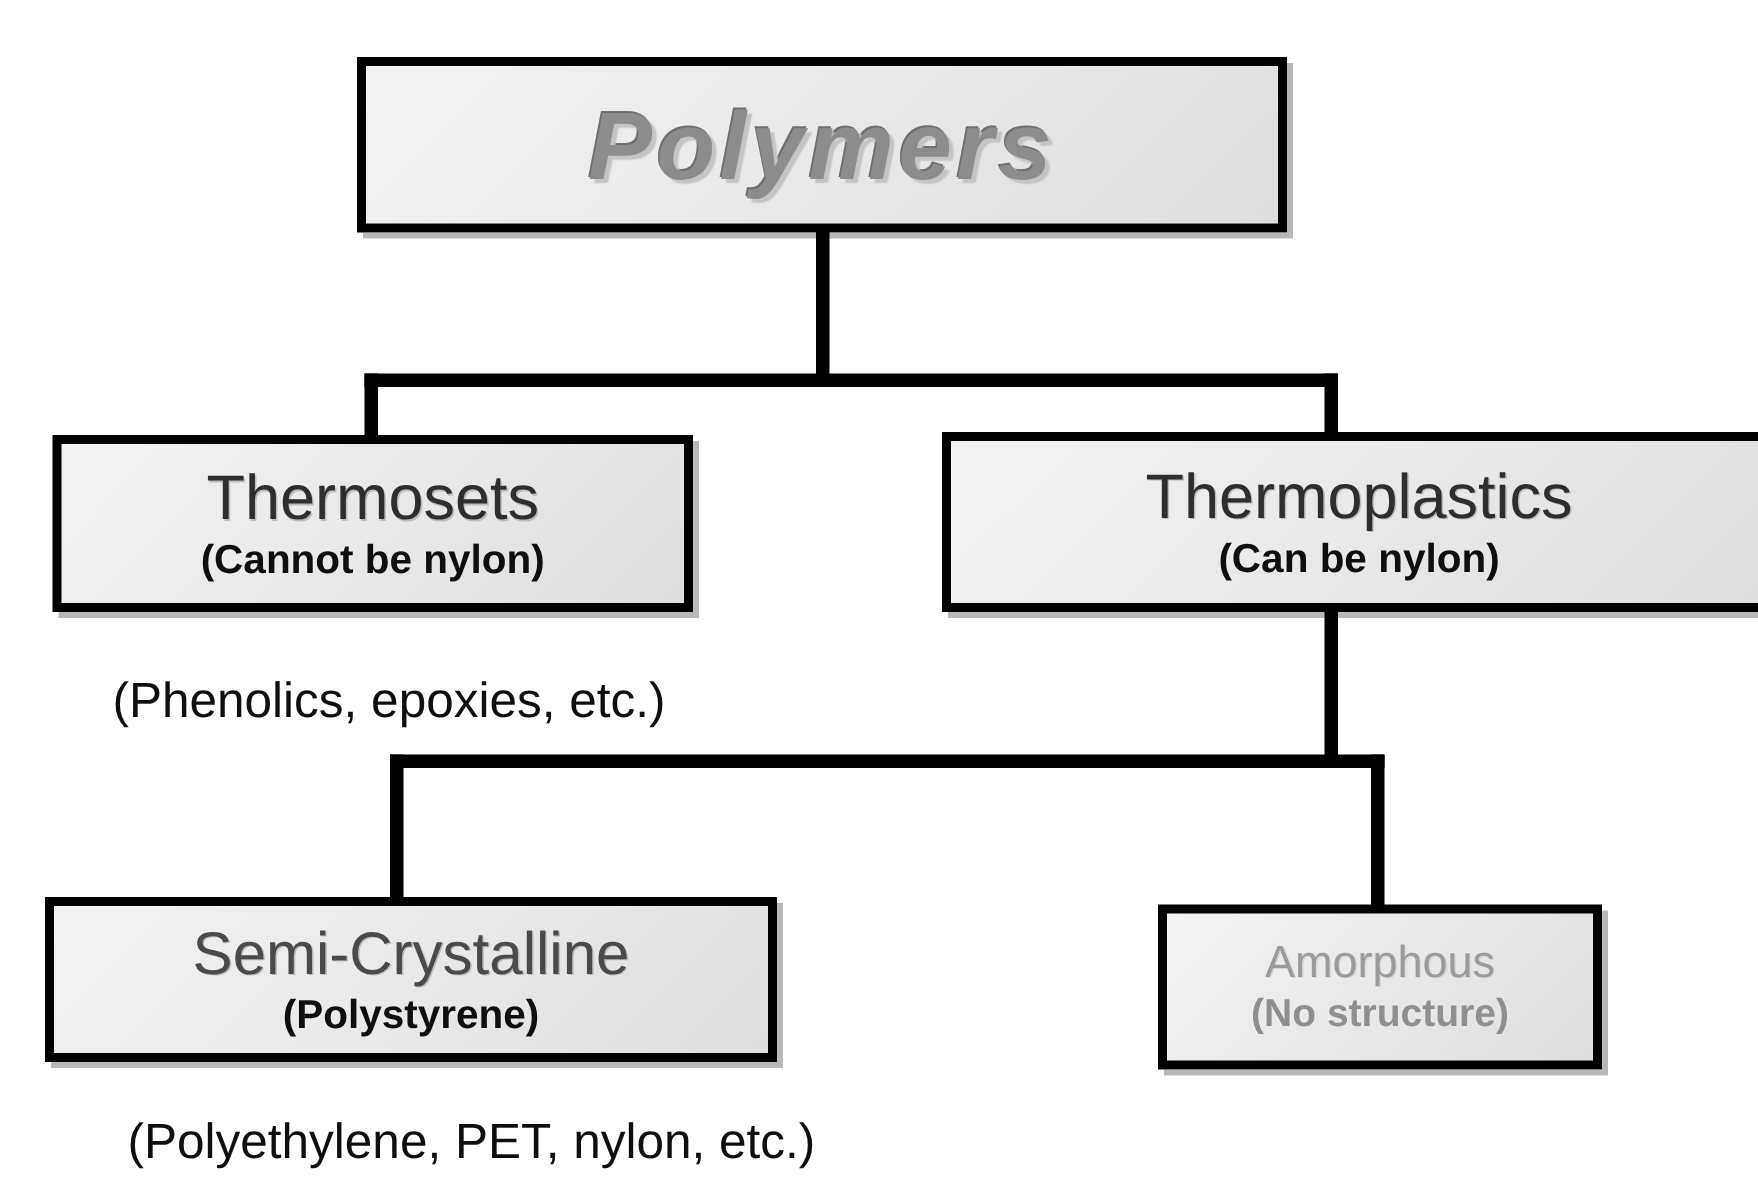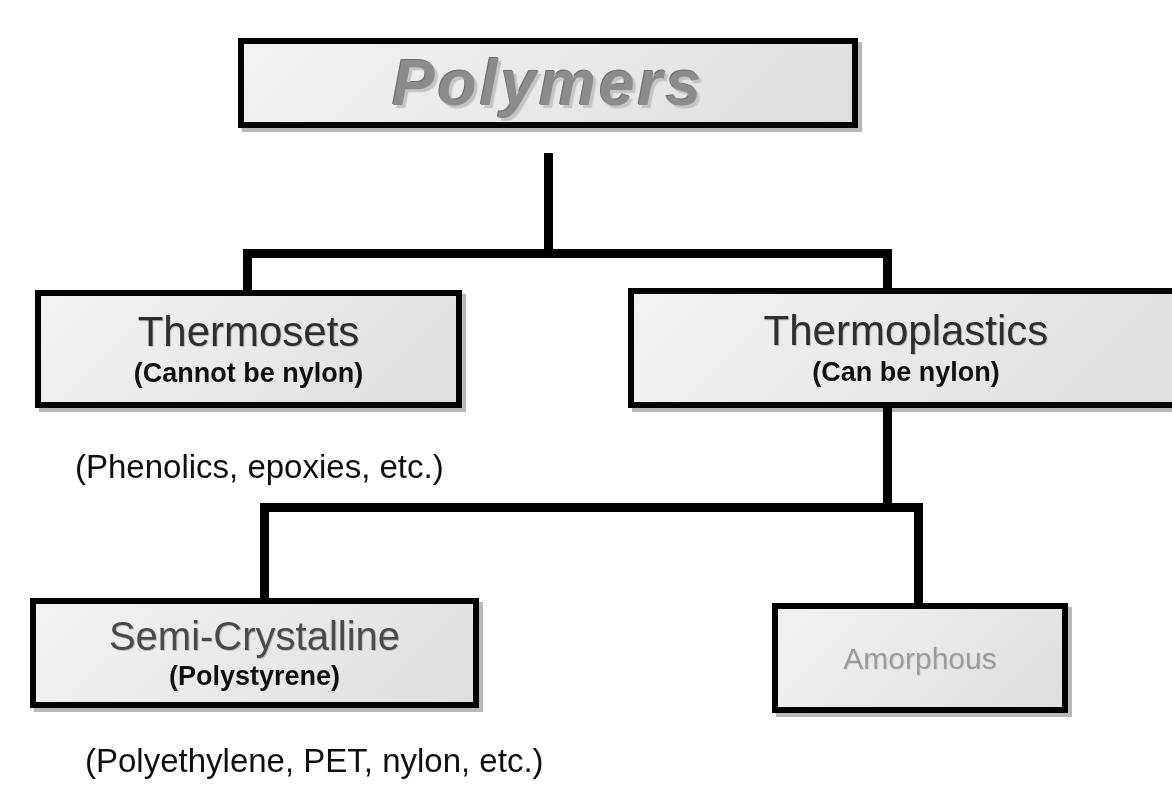--- a/index.html
+++ b/index.html
@@ -82,41 +82,42 @@
   <div class="line" style="left:544px; top:153px; width:9px; height:102px;"></div>
   <div class="line" style="left:243px; top:249px; width:649px; height:9px;"></div>
   <div class="line" style="left:243px; top:249px; width:9px; height:45px;"></div>
   <div class="line" style="left:883px; top:249px; width:9px; height:43px;"></div>
 
   <div class="line" style="left:883px; top:405px; width:9px; height:106px;"></div>
   <div class="line" style="left:260px; top:503px; width:663px; height:9px;"></div>
   <div class="line" style="left:260px; top:503px; width:9px; height:99px;"></div>
   <div class="line" style="left:914px; top:503px; width:9px; height:104px;"></div>
 
-  <div class="node" style="left:238px; top:38px; width:620px; height:90px;">
+  <div class="node" style="left:238px; top:38px; width:620px; height:117px;">
     <div class="root-title">Polymers</div>
   </div>
 
   <div class="node" style="left:35px; top:290px; width:427px; height:118px;">
     <div class="node-title">Thermosets</div>
     <div class="node-subtitle">(Cannot be nylon)</div>
   </div>
 
   <div class="node" style="left:628px; top:288px; width:556px; height:120px;">
     <div class="node-title">Thermoplastics</div>
     <div class="node-subtitle">(Can be nylon)</div>
   </div>
 
   <div class="caption" style="left:75px; top:448px;">(Phenolics, epoxies, etc.)</div>
 
-  <div class="node" style="left:30px; top:598px; width:449px; height:110px;">
+  <div class="node" style="left:30px; top:598px; width:488px; height:110px;">
     <div class="node-title gray">Semi-Crystalline</div>
     <div class="node-subtitle">(Polystyrene)</div>
   </div>
 
   <div class="node" style="left:772px; top:603px; width:296px; height:110px;">
     <div class="node-title light">Amorphous</div>
+    <div class="node-subtitle light">(No structure)</div>
   </div>
 
   <div class="caption" style="left:85px; top:742px;">(Polyethylene, PET, nylon, etc.)</div>
 
 
 </div>
 
 </body></html>

